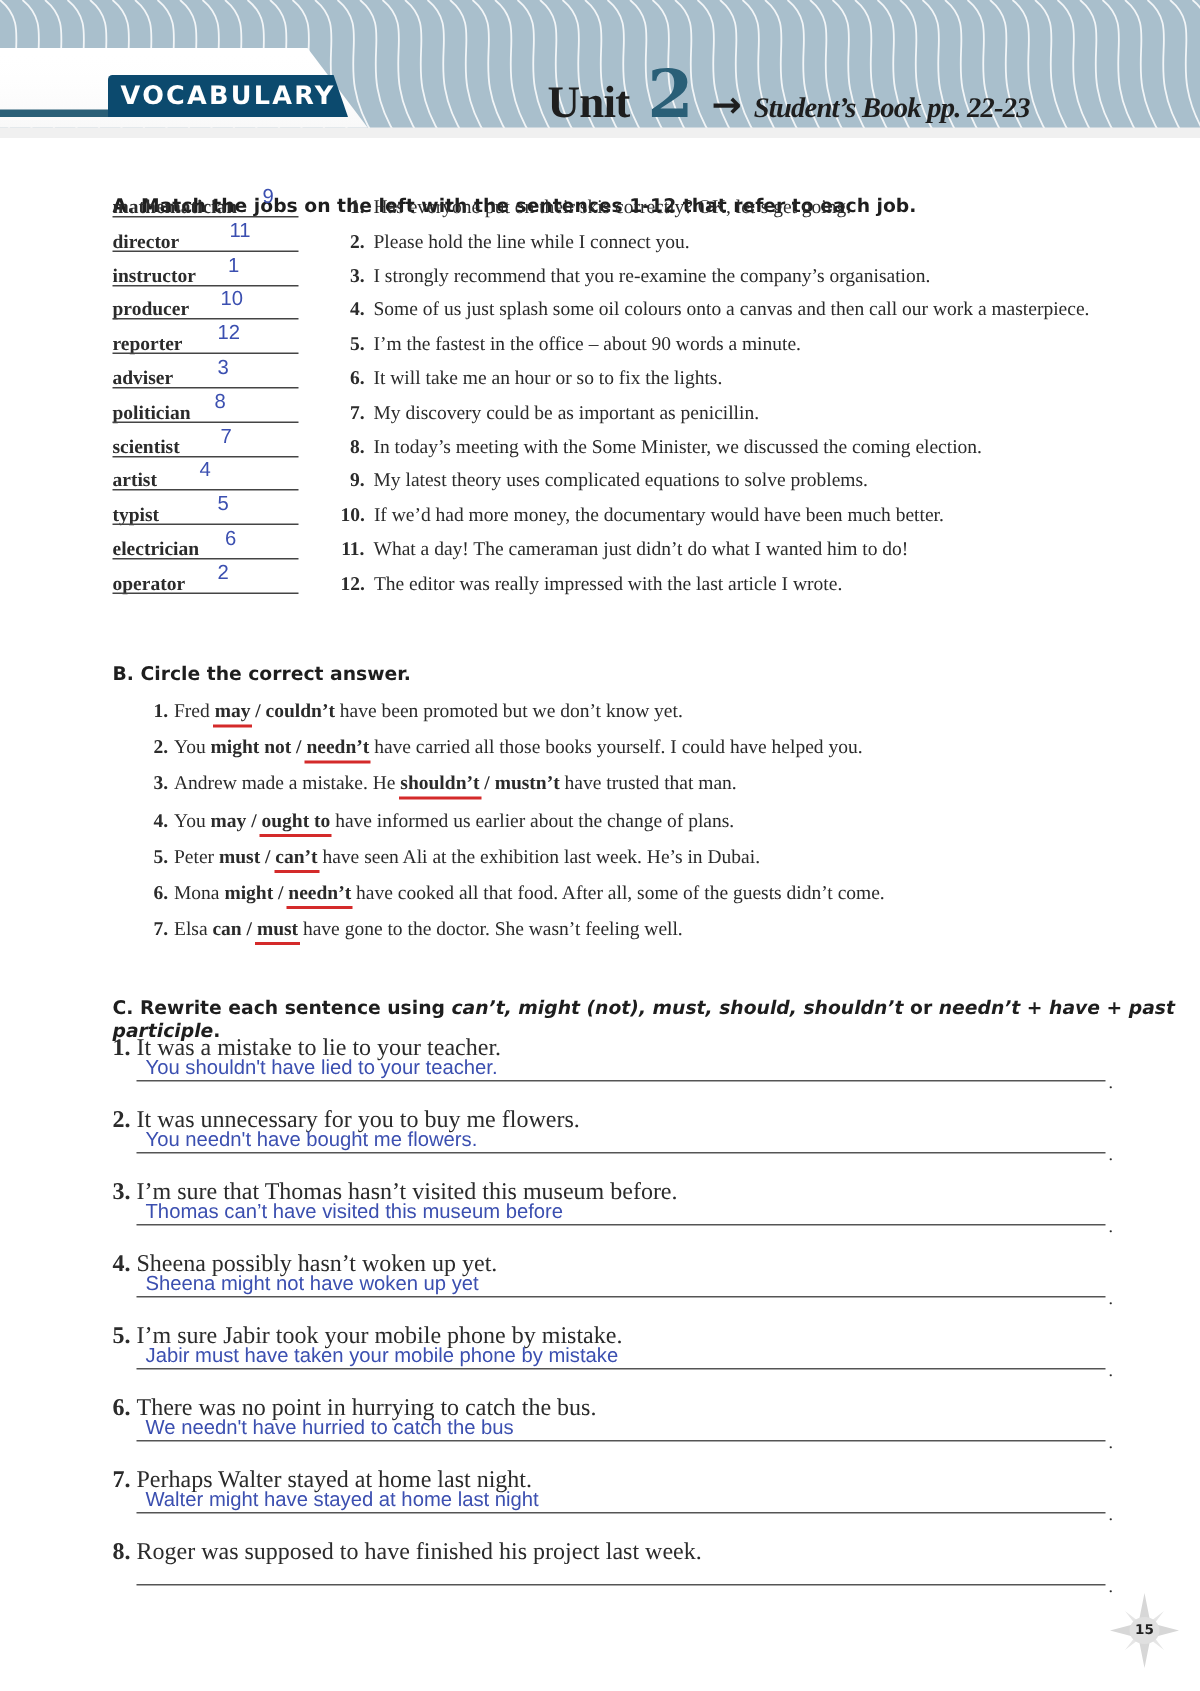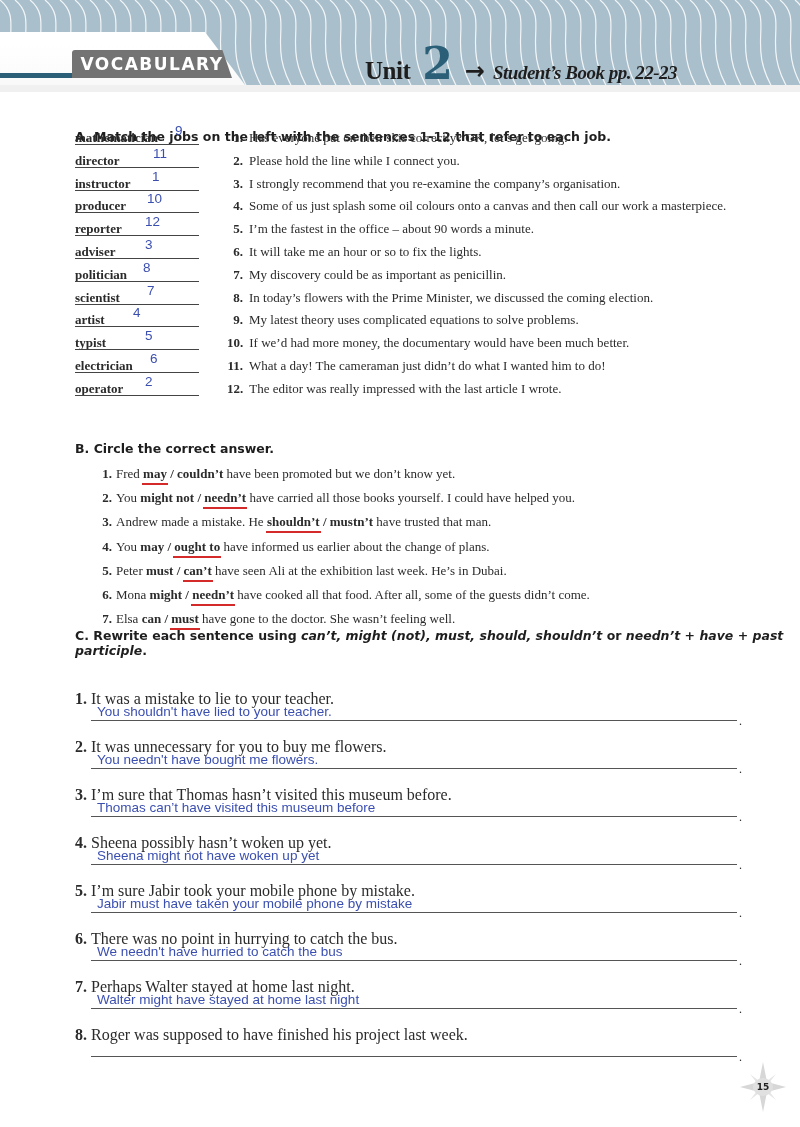--- a/index.html
+++ b/index.html
@@ -6,34 +6,34 @@
   body {
     width: 800px; height: 1127px; position: relative; overflow: hidden;
     background: #ffffff; color: #2b2b2b;
     font-family: "Liberation Serif", "DejaVu Serif", serif;
   }
   
   .header { position: absolute; left: 0; top: 0; width: 800px; height: 92px; }
   .header svg.bg { position: absolute; left: 0; top: 0; }
   .vocab-tab {
     position: absolute; left: 72px; top: 50px; height: 28px; width: 160px;
-    background: #737373; color: #fff;
+    background: #0c4a6e; color: #fff;
     font-family: "DejaVu Sans", sans-serif; font-weight: bold;
     font-size: 17px; letter-spacing: 1.5px;
     display: flex; align-items: center; justify-content: center;
     clip-path: polygon(0 0, 94% 0, 100% 100%, 0 100%);
     border-radius: 3px 0 0 0;
   }
   .vocab-line { position: absolute; left: 0; top: 73px; width: 80px; height: 5px; background: #2a5f77; }
   .unit-title {
     position: absolute; left: 365px; top: 38px; height: 46px;
     display: flex; align-items: baseline; gap: 8px;
     font-family: "Liberation Serif", serif; font-weight: bold; color: #1e1e1e;
   }
-  .unit-title .unit-word { font-size: 25px; letter-spacing: -0.5px; }
+  .unit-title .unit-word { font-size: 30px; letter-spacing: -0.5px; }
   .unit-title .unit-num { font-size: 44px; color: #2a5f77; font-family: "DejaVu Serif", serif; margin: 0 4px; }
   .unit-title .arrow { font-size: 24px; font-family: "DejaVu Sans", sans-serif; }
   .unit-title .book { font-size: 19px; letter-spacing: -0.5px; font-style: italic; }
 
   
   .section-title {
     position: absolute; left: 75px;
     font-family: "DejaVu Sans", sans-serif; font-weight: bold; font-size: 12.5px; color: #1e1e1e;
   }
   .section-title i { font-weight: bold; }
@@ -238,21 +238,21 @@
     <div class="a-row" style="top: 264.8px;">
       <span class="job">politician</span>
       <span class="blank"></span>
       <span class="answer-num" style="left:68px">8</span>
       <span class="sent"><span class="num">7.</span><span>My discovery could be as important as penicillin.</span></span>
     </div>
     <div class="a-row" style="top: 287.6px;">
       <span class="job">scientist</span>
       <span class="blank"></span>
       <span class="answer-num" style="left:72px">7</span>
-      <span class="sent"><span class="num">8.</span><span>In today’s flowers with the Prime Minister, we discussed the coming election.</span></span>
+      <span class="sent"><span class="num">8.</span><span>In today’s meeting with the Some Minister, we discussed the coming election.</span></span>
     </div>
     <div class="a-row" style="top: 310.4px;">
       <span class="job">artist</span>
       <span class="blank"></span>
       <span class="answer-num" style="left:58px">4</span>
       <span class="sent"><span class="num">9.</span><span>My latest theory uses complicated equations to solve problems.</span></span>
     </div>
     <div class="a-row" style="top: 333.2px;">
       <span class="job">typist</span>
       <span class="blank"></span>
@@ -277,21 +277,21 @@
 <div id="section-b">
     <div class="b-item" style="top: 466px;"><span class="num">1.</span><span>Fred </span><span class="opt circled">may</span><span class="opt"> / </span><span class="opt">couldn’t</span><span> have been promoted but we don’t know yet.</span></div>
     <div class="b-item" style="top: 490.2px;"><span class="num">2.</span><span>You </span><span class="opt">might not</span><span class="opt"> / </span><span class="opt circled">needn’t</span><span> have carried all those books yourself. I could have helped you.</span></div>
     <div class="b-item" style="top: 514.4px;"><span class="num">3.</span><span>Andrew made a mistake. He </span><span class="opt circled">shouldn’t</span><span class="opt"> / </span><span class="opt">mustn’t</span><span> have trusted that man.</span></div>
     <div class="b-item" style="top: 538.6px;"><span class="num">4.</span><span>You </span><span class="opt">may</span><span class="opt"> / </span><span class="opt circled">ought to</span><span> have informed us earlier about the change of plans.</span></div>
     <div class="b-item" style="top: 562.8px;"><span class="num">5.</span><span>Peter </span><span class="opt">must</span><span class="opt"> / </span><span class="opt circled">can’t</span><span> have seen Ali at the exhibition last week. He’s in Dubai.</span></div>
     <div class="b-item" style="top: 587px;"><span class="num">6.</span><span>Mona </span><span class="opt">might</span><span class="opt"> / </span><span class="opt circled">needn’t</span><span> have cooked all that food. After all, some of the guests didn’t come.</span></div>
     <div class="b-item" style="top: 611.2px;"><span class="num">7.</span><span>Elsa </span><span class="opt">can</span><span class="opt"> / </span><span class="opt circled">must</span><span> have gone to the doctor. She wasn’t feeling well.</span></div>
   </div>
 
-<div class="section-title" style="top:628px">
+<div class="section-title" style="top:664px">
   <span>C. Rewrite each sentence using </span><i>can’t, might (not), must, should, shouldn’t</i><span> or </span><i>needn’t + have + past participle</i><span>.</span>
 </div>
 <div id="section-c">
     <div class="c-item" style="top: 690px;">
       <div class="c-prompt"><span class="num">1.</span><span>It was a mistake to lie to your teacher.</span></div>
       <div class="c-line"></div>
       <div class="c-answer">You shouldn't  have lied to your teacher.</div>
       <div class="c-dot">.</div>
     </div>
     <div class="c-item" style="top: 738px;">

